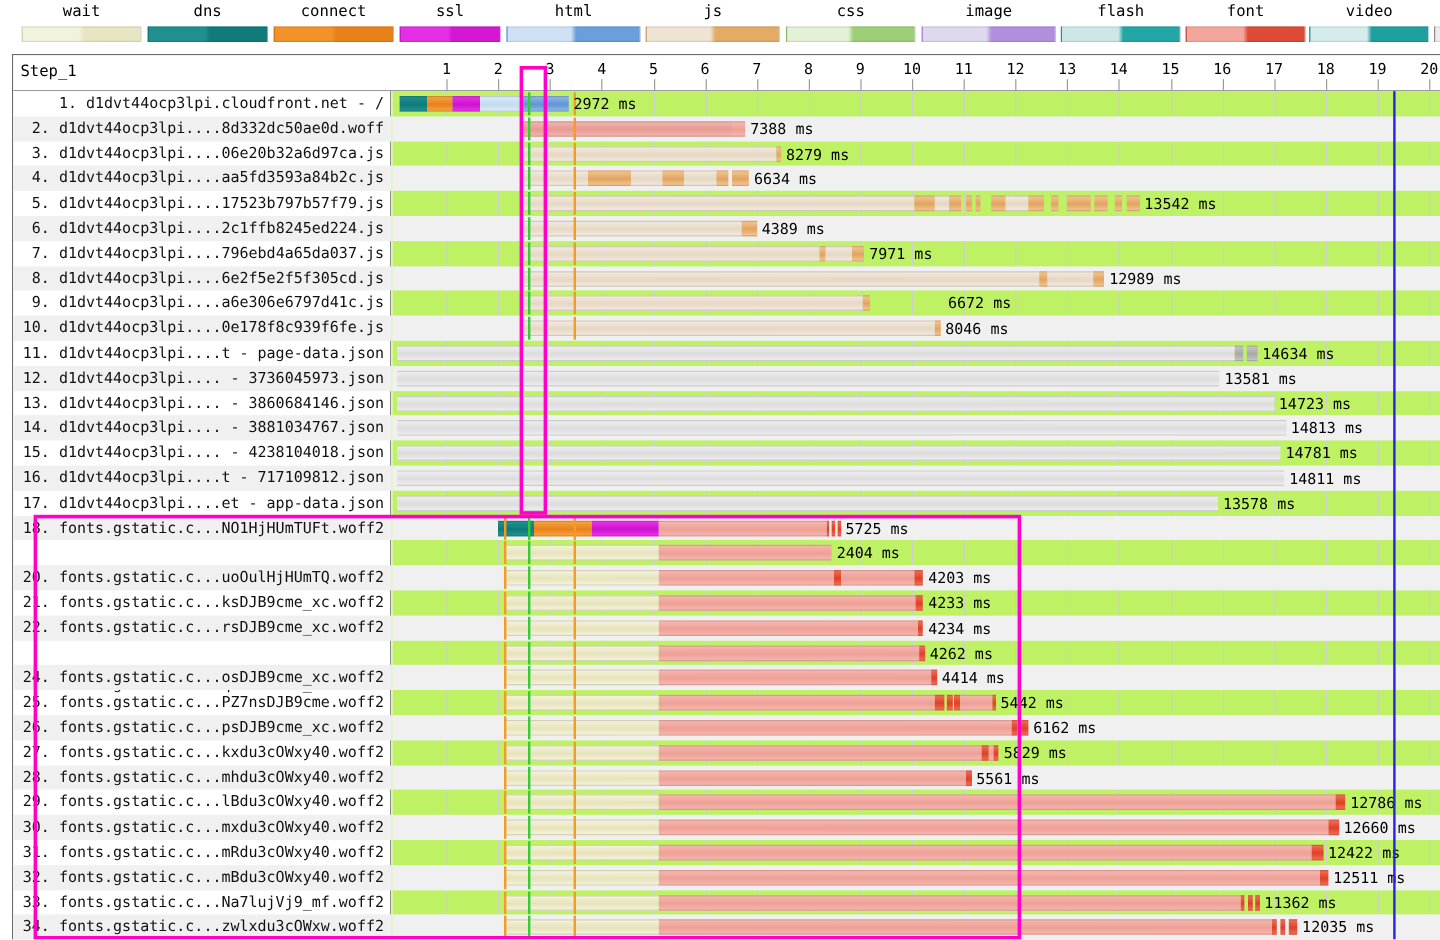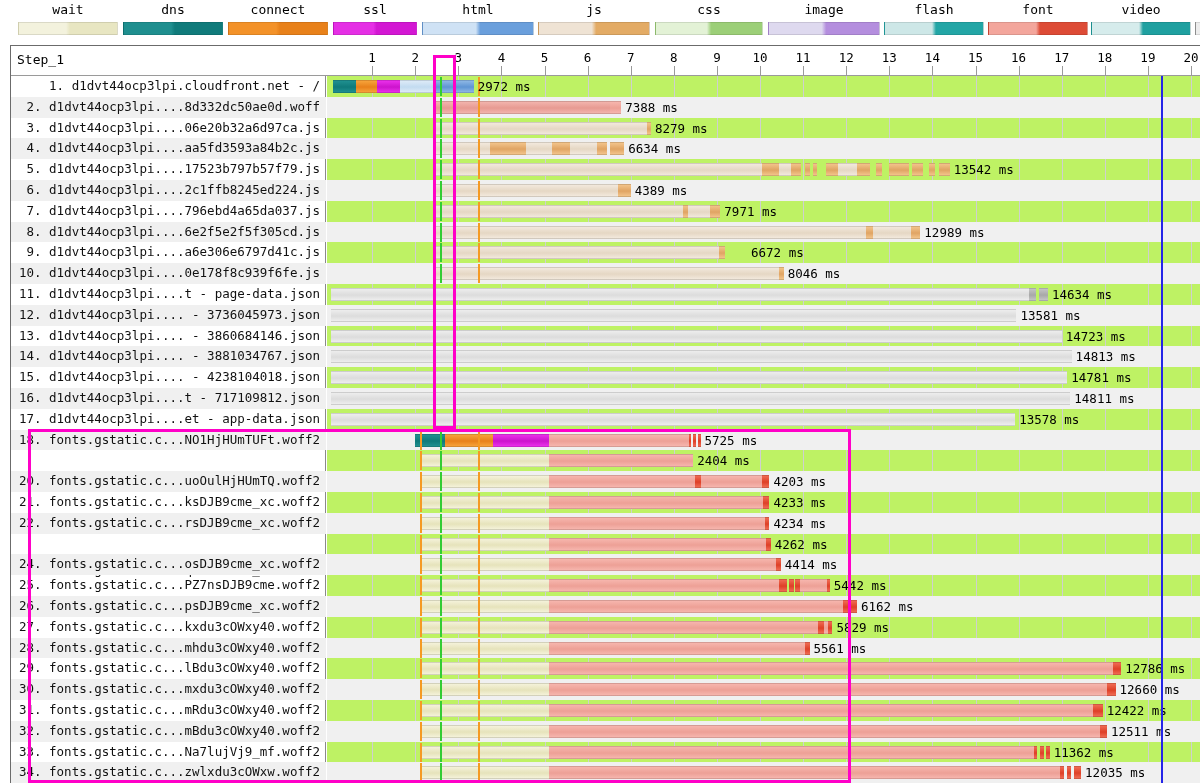--- a/index.html
+++ b/index.html
@@ -340,21 +340,21 @@
           <div class="seg" style="left: 583.85px; width: 9.482px; background: linear-gradient(rgb(242, 195, 138) 0%, rgb(224, 164, 99) 55%, rgb(242, 195, 138) 100%);"></div>
           <div class="evt" style="left: 113.198px; background: rgb(51, 204, 51);"></div>
           <div class="evt" style="left: 150.695px; background: rgb(245, 154, 35);"></div>
           <div class="ms" style="left: 593.332px;">12989 ms</div>
         </div>
         <div class="wrow" style="top: 166.4px;">
           <div class="seg" style="left: 106.733px; width: 285.322px; background: linear-gradient(rgb(242, 232, 220) 0%, rgb(229, 215, 196) 55%, rgb(242, 232, 220) 100%);"></div>
           <div class="seg" style="left: 392.055px; width: 5.603px; background: linear-gradient(rgb(242, 195, 138) 0%, rgb(224, 164, 99) 55%, rgb(242, 195, 138) 100%);"></div>
           <div class="evt" style="left: 113.198px; background: rgb(51, 204, 51);"></div>
           <div class="evt" style="left: 150.695px; background: rgb(245, 154, 35);"></div>
-          <div class="ms" style="left: 380px; padding-left: 44px;">6672 ms</div>
+          <div class="ms" style="left: 419px; padding-left: 44px;">6672 ms</div>
         </div>
         <div class="wrow alt" style="top: 187.2px;">
           <div class="seg" style="left: 106.733px; width: 344.8px; background: linear-gradient(rgb(242, 232, 220) 0%, rgb(229, 215, 196) 55%, rgb(242, 232, 220) 100%);"></div>
           <div class="seg" style="left: 451.533px; width: 5.172px; background: linear-gradient(rgb(242, 195, 138) 0%, rgb(224, 164, 99) 55%, rgb(242, 195, 138) 100%);"></div>
           <div class="evt" style="left: 113.198px; background: rgb(51, 204, 51);"></div>
           <div class="evt" style="left: 150.695px; background: rgb(245, 154, 35);"></div>
           <div class="ms" style="left: 456.705px;">8046 ms</div>
         </div>
         <div class="wrow" style="top: 208px;">
           <div class="seg" style="left: 4.155px; width: 698.22px; background: linear-gradient(rgb(237, 237, 237) 0%, rgb(220, 220, 220) 55%, rgb(237, 237, 237) 100%);"></div>

